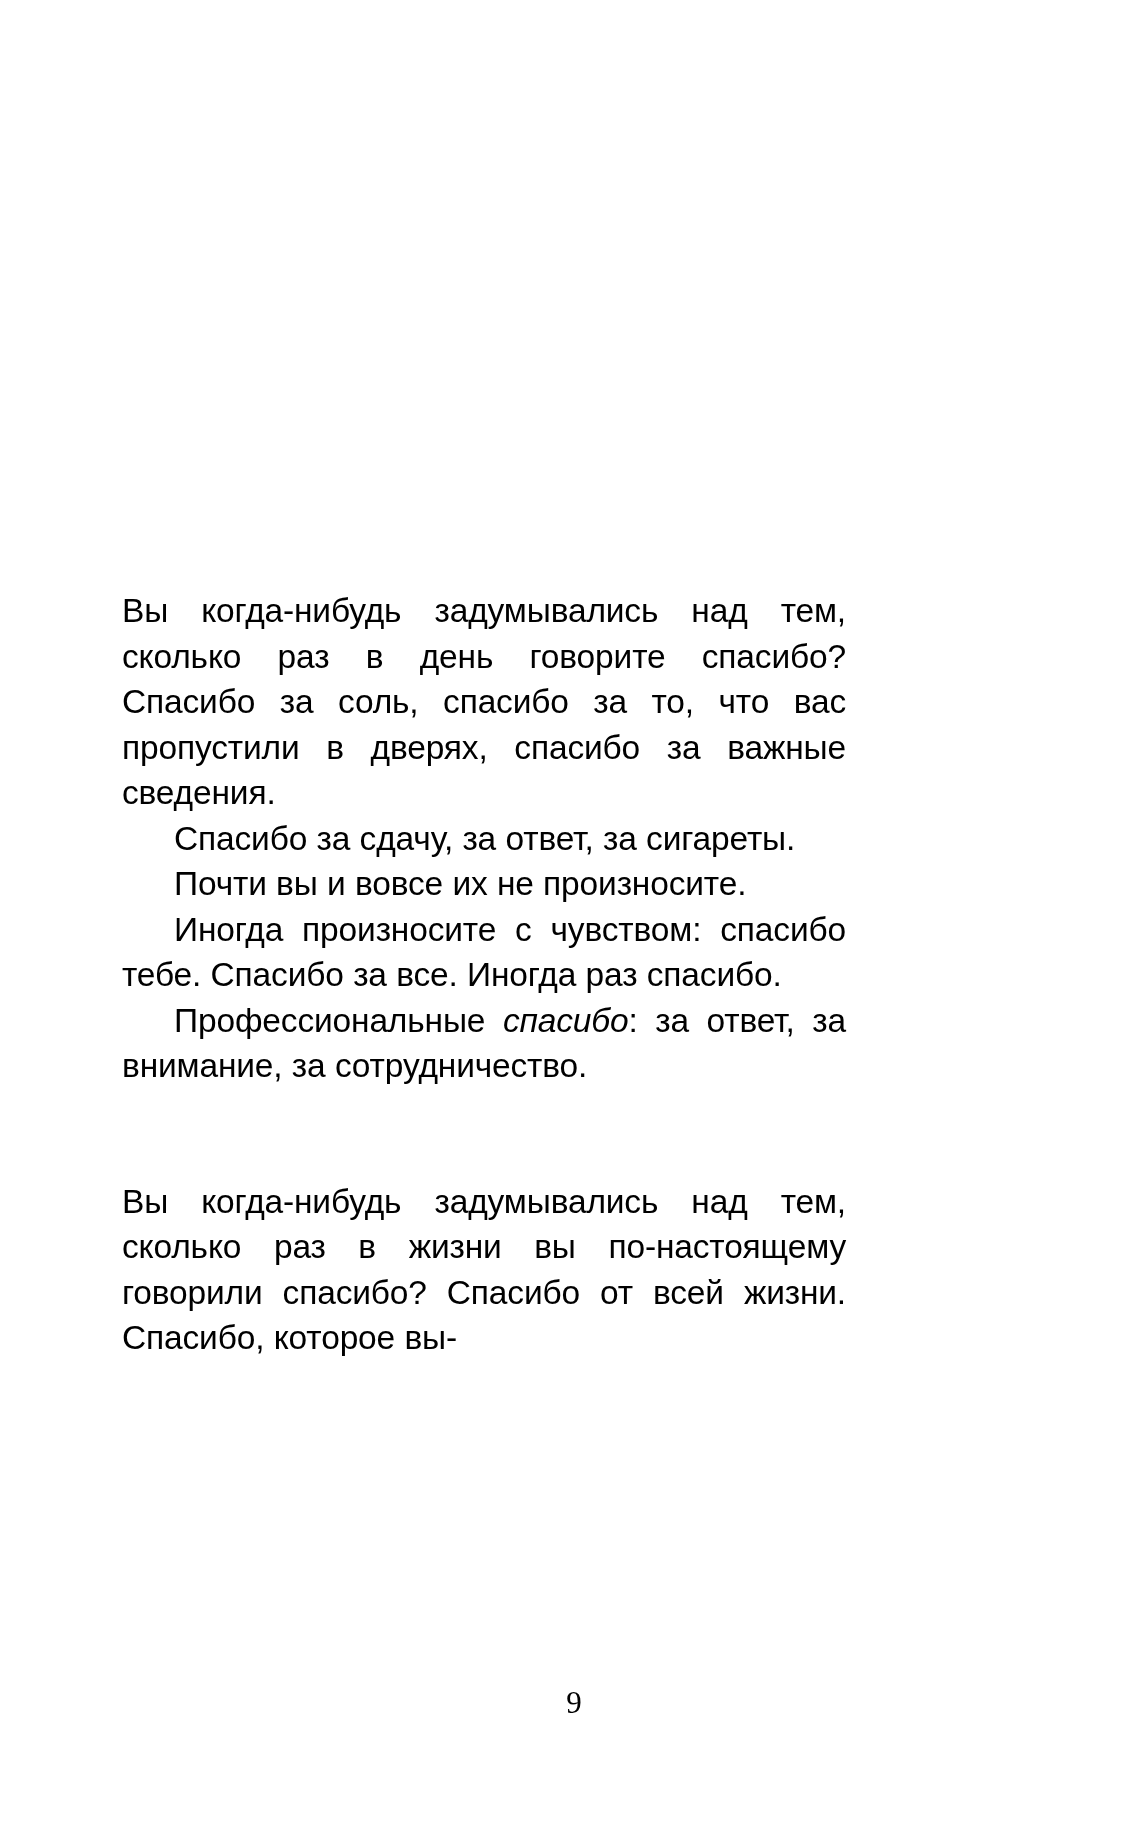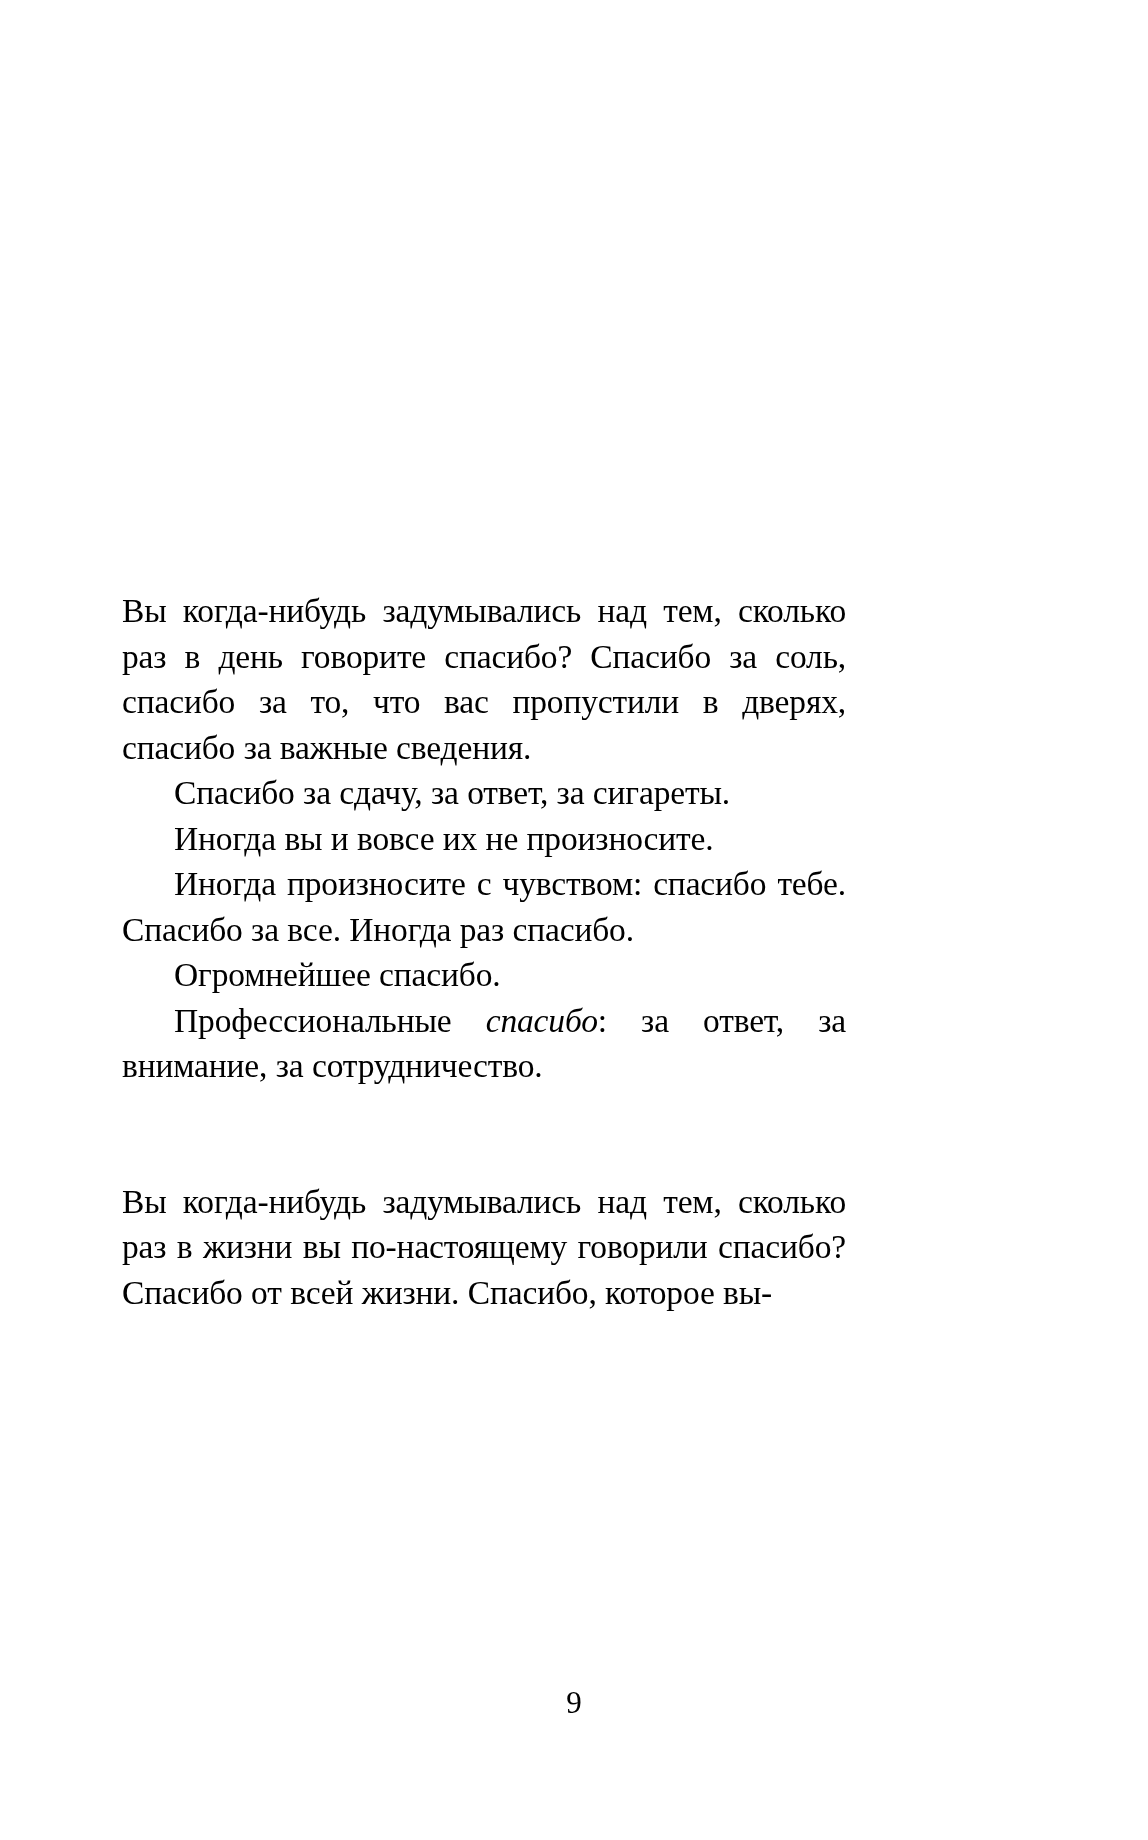--- a/index.html
+++ b/index.html
@@ -22,21 +22,21 @@
   
   .text-column {
     position: absolute;
     left: 122px;
     top: 588px;
     width: 724px;
   }
 
   .para {
     margin: 0;
-    font-family: Liberation Serif, serif;
+    font-family: Liberation Sans, sans-serif;
     font-size: 33.5px;
     line-height: 45.5px;
     color: #000000;
     text-align: justify;
     text-justify: inter-word;
     -webkit-hyphens: manual;
     hyphens: manual;
     letter-spacing: -0.15px;
     word-spacing: 0.2px;
   }
@@ -85,25 +85,24 @@
 
   <div class="text-column">
 
     <div>
 
       <p class="para no-stretch">Вы когда-нибудь задумывались над тем, сколько раз в день говорите спасибо? Спасибо за соль, спасибо за то, что вас пропустили в дверях, спасибо за важные сведения.</p>
 
       <p class="para indent no-stretch">Спасибо за сдачу, за ответ, за сигареты.</p>
 
 
-      <p class="para indent no-stretch">Иногда вы и вовсе их не произносите.</p>
+      <p class="para indent no-stretch">Почти вы и вовсе их не произносите.</p>
 
       <p class="para indent no-stretch">Иногда произносите с чувством: спасибо тебе. Спасибо за все. Иногда раз спасибо.</p>
 
-      <p class="para indent no-stretch">Огромнейшее спасибо.</p>
 
       <p class="para indent no-stretch">Профессиональные <em class="it">спасибо</em>: за ответ, за внимание, за сотрудничество.</p>
     </div>
 
     <div class="block-gap"></div>
 
     <div>
       <p class="para no-stretch">Вы когда-нибудь задумывались над тем, сколько раз в жизни вы по-настоящему говорили спасибо? Спасибо от всей жизни. Спасибо, которое вы-</p>
     </div>
 

